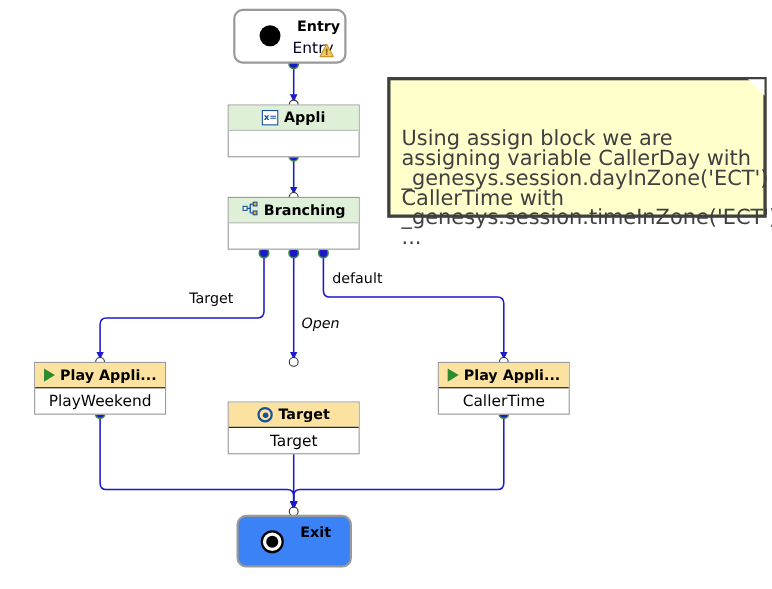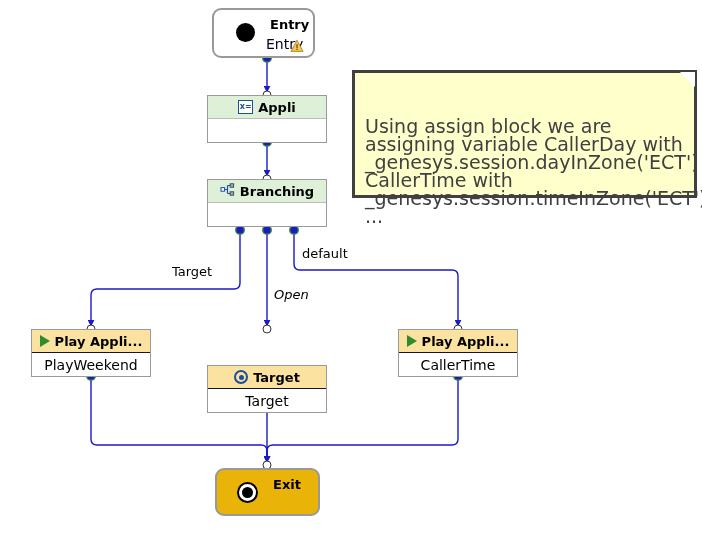--- a/index.html
+++ b/index.html
@@ -55,21 +55,21 @@
 
   
   .terminal {
     position: absolute;
     box-sizing: border-box;
     border: 2px solid #999999;
     border-radius: 9px;
     background: #ffffff;
     overflow: hidden;
   }
-  .terminal.shaded { background: #eab308; }
+  .terminal.shaded { background: #3b82f6; }
   .terminal .t-inner {
     position: relative;
     width: 100%;
     height: 100%;
   }
   .terminal .t-title {
     position: absolute;
     left: 56px;
     top: 7px;
     font-size: 13px;

